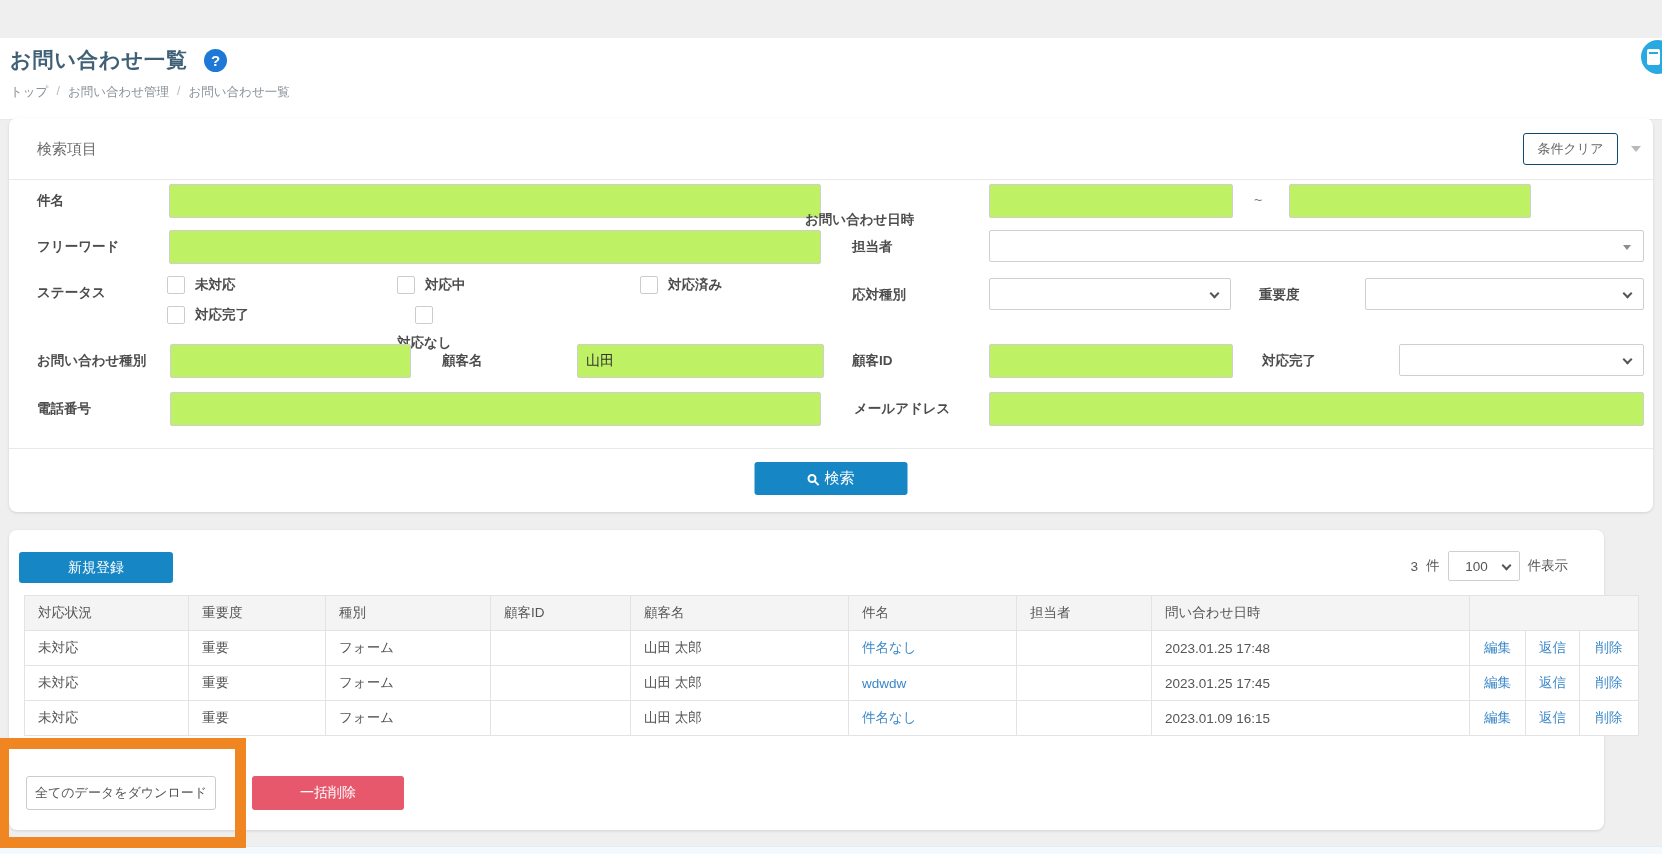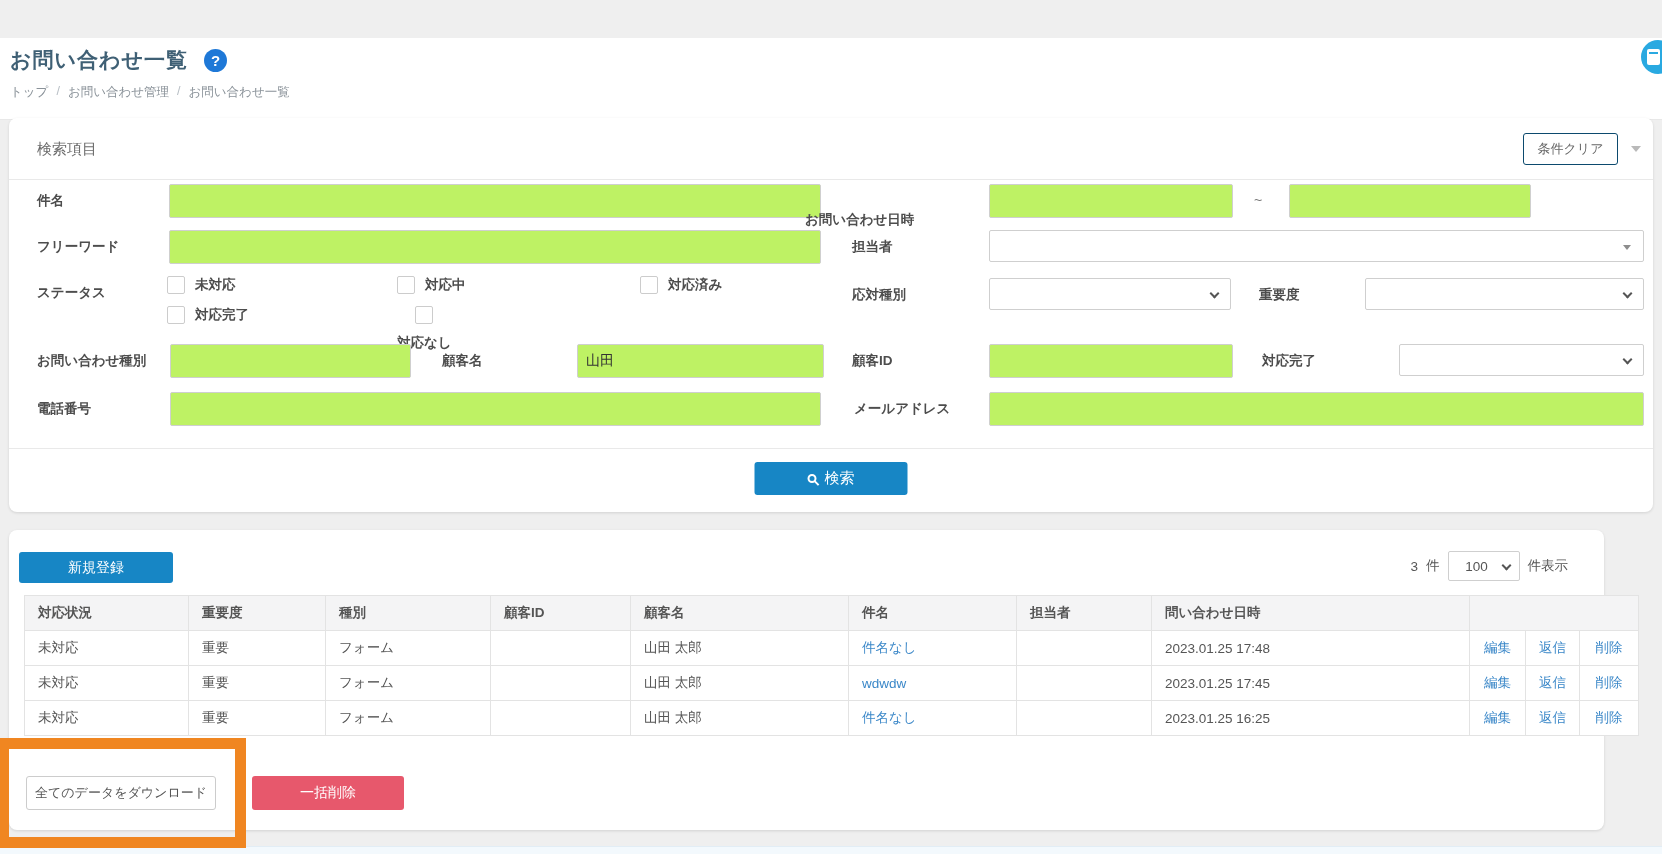--- a/index.html
+++ b/index.html
@@ -61,21 +61,21 @@
   .new-btn { position:absolute; left:10px; top:22px; width:154px; height:31px; background:#1786c5; color:#fff;
     border:none; border-radius:3px; font-size:14px; cursor:pointer; font-family:inherit; }
   .count-group { position:absolute; right:36px; top:21px; display:flex; align-items:center; gap:8px; font-size:13.5px; color:#555; }
   .page-size { position:relative; width:72px; height:30px; border:1px solid #cfcfcf; border-radius:2px; background:#fff;
     font-size:13.5px; color:#555; display:flex; align-items:center; justify-content:center; padding-right:14px; cursor:pointer; }
   .page-size .chev { right:9px; top:10px; }
 
   .tblwrap { position:absolute; left:15px; top:65px; width:1614px; }
   table { border-collapse:collapse; table-layout:fixed; width:1614px; }
   th,td { border:1px solid #e3e3e3; height:35px; padding:0 0 0 13px; font-size:13.5px; text-align:left; overflow:hidden; white-space:nowrap; }
-  th { background:#f4f4f5; color:#555; font-weight:bold; }
+  th { background:#f4f4f5; color:#555; font-weight:normal; }
   td { color:#555; background:#fff; }
   td.action { text-align:center; padding:0; }
   .lnk { color:#3a87c8; cursor:pointer; text-decoration:none; }
 
   .download-btn { position:absolute; left:17px; top:246px; width:190px; height:34px; background:#fff;
     border:1px solid #ccc; border-radius:3px; color:#555; font-size:13px; cursor:pointer; font-family:inherit; }
   .bulkdel-btn { position:absolute; left:243px; top:246px; width:152px; height:34px; background:#e7586c;
     border:none; border-radius:3px; color:#fff; font-size:14px; cursor:pointer; font-family:inherit; }
 
   
@@ -244,21 +244,21 @@
           <td class="action"><span class="lnk">削除</span></td>
         </tr>
         <tr>
           <td>未対応</td>
           <td>重要</td>
           <td>フォーム</td>
           <td></td>
           <td>山田 太郎</td>
           <td><span class="lnk">件名なし</span></td>
           <td></td>
-          <td>2023.01.25 16:25</td>
+          <td>2023.01.09 16:15</td>
           <td class="action"><span class="lnk">編集</span></td>
           <td class="action"><span class="lnk">返信</span></td>
           <td class="action"><span class="lnk">削除</span></td>
         </tr>
       </tbody>
     </table>
   </div>
 
   <button class="download-btn">全てのデータをダウンロード</button>
   <button class="bulkdel-btn">一括削除</button>

